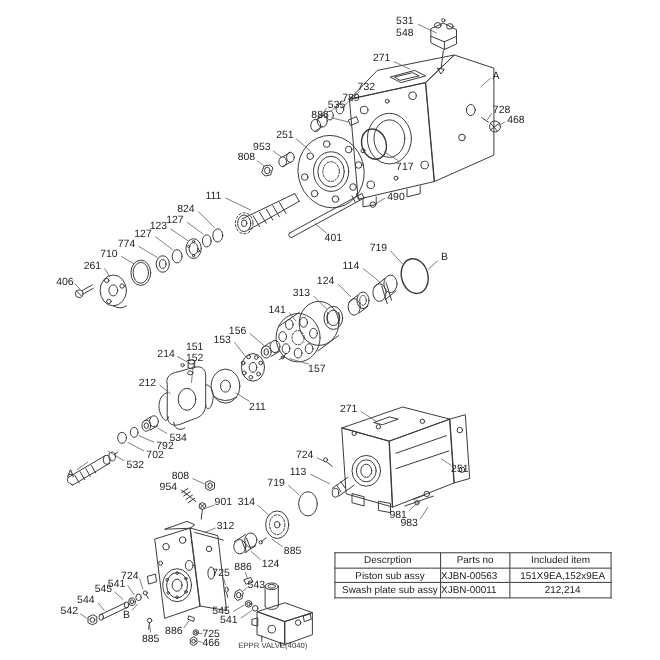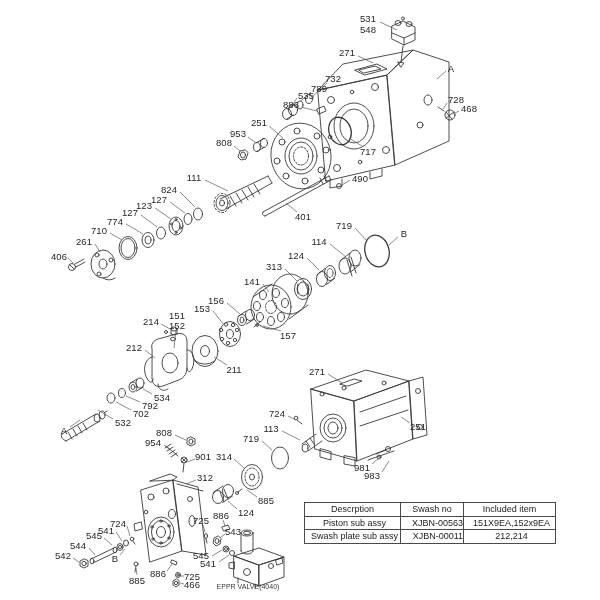--- a/index.html
+++ b/index.html
@@ -11,21 +11,21 @@
   #leaders line{stroke:#5a5a5a;stroke-width:0.7;}
   #callouts text{font:9.5px "Liberation Sans",sans-serif;fill:#262626;text-anchor:middle;}
   #diagram-caption{font:7px "Liberation Sans",sans-serif;fill:#3a3a3a;text-anchor:middle;}
   .table-wrap{position:absolute;left:304px;top:502px;width:252px;}
   table{border-collapse:collapse;width:100%;table-layout:fixed;background:#fff;}
   table,th,td{border:1px solid #4a4a4a;}
   table{border-width:1.5px;}
   th,td{font:9px "Liberation Sans",sans-serif;color:#222;height:12.5px;padding:0 0 0 4px;text-align:center;white-space:nowrap;overflow:hidden;}
   th{text-align:center;padding:0;font-weight:normal;}
   col.c1{width:96px}col.c2{width:63px}col.c3{width:92px}
-  td.center{text-align:right;padding:0;}
+  td.center{text-align:left;padding:0;}
 </style>
 </head>
 <body>
 
 <div id="stage">
 <svg width="600" height="600" viewBox="0 0 600 600">
 
   <g class="part">
     <path d="M392,26 L403,21 L415,27 L415,40 L404,45 L392,39 Z"></path>
     <ellipse cx="398" cy="23" rx="3" ry="2.5"></ellipse>
@@ -543,21 +543,21 @@
 <div class="table-wrap">
   <table>
     <colgroup>
           <col class="c1">
           <col class="c2">
           <col class="c3">
         </colgroup>
     <thead>
           <tr id="thead-row">
             <th>Descrption</th>
-            <th>Swash no</th>
+            <th>Parts no</th>
             <th>Included item</th>
           </tr>
         </thead>
     <tbody id="table-body">
           <tr>
             <td>Piston sub assy</td>
             <td class="center">XJBN-00563</td>
             <td>151X9EA,152x9EA</td>
           </tr>
           <tr>

